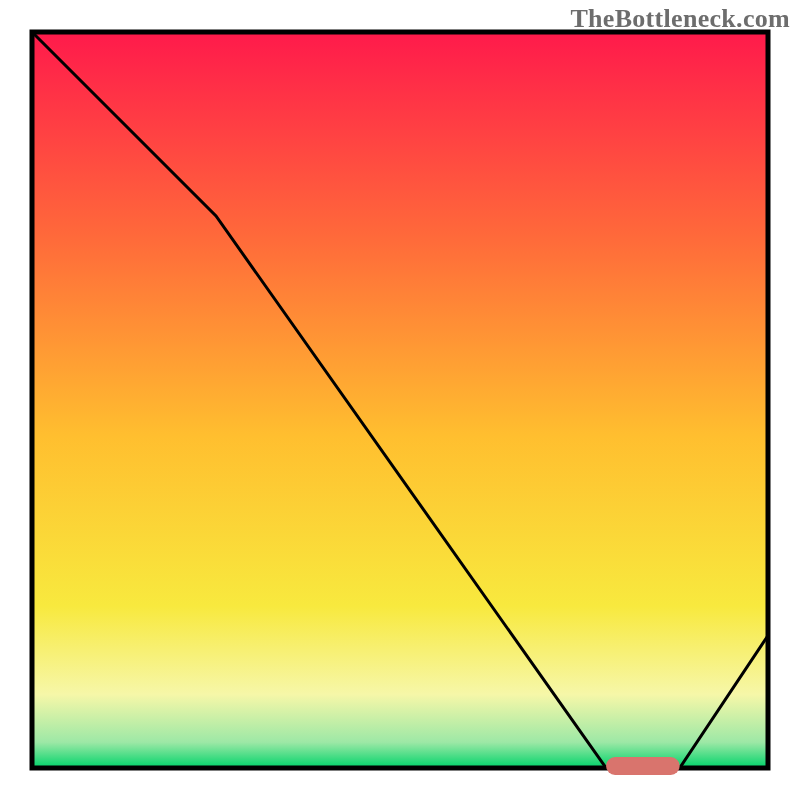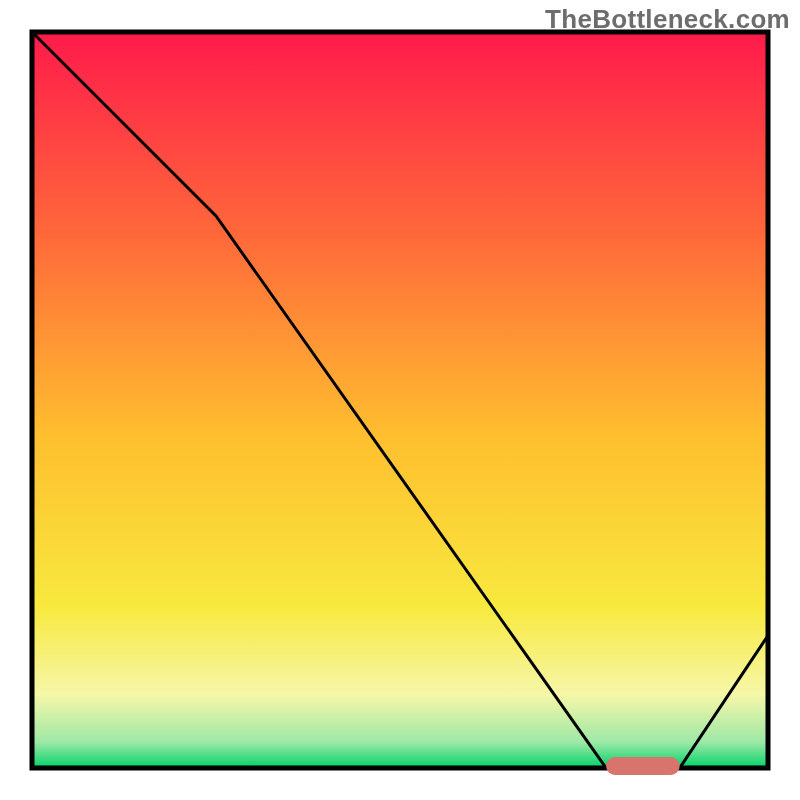--- a/index.html
+++ b/index.html
@@ -8,20 +8,21 @@
     width: 800px;
     height: 800px;
     background: #fff;
     overflow: hidden;
     font-family: Arial, Helvetica, sans-serif;
   }
   .frame {
     position: relative;
     width: 800px;
     height: 800px;
+    font-family: Liberation Serif, serif;
   }
   .watermark {
     position: absolute;
     top: 4px;
     right: 10px;
     font-size: 26px;
     font-weight: 600;
     color: #6d6d6d;
     letter-spacing: 0.3px;
   }

